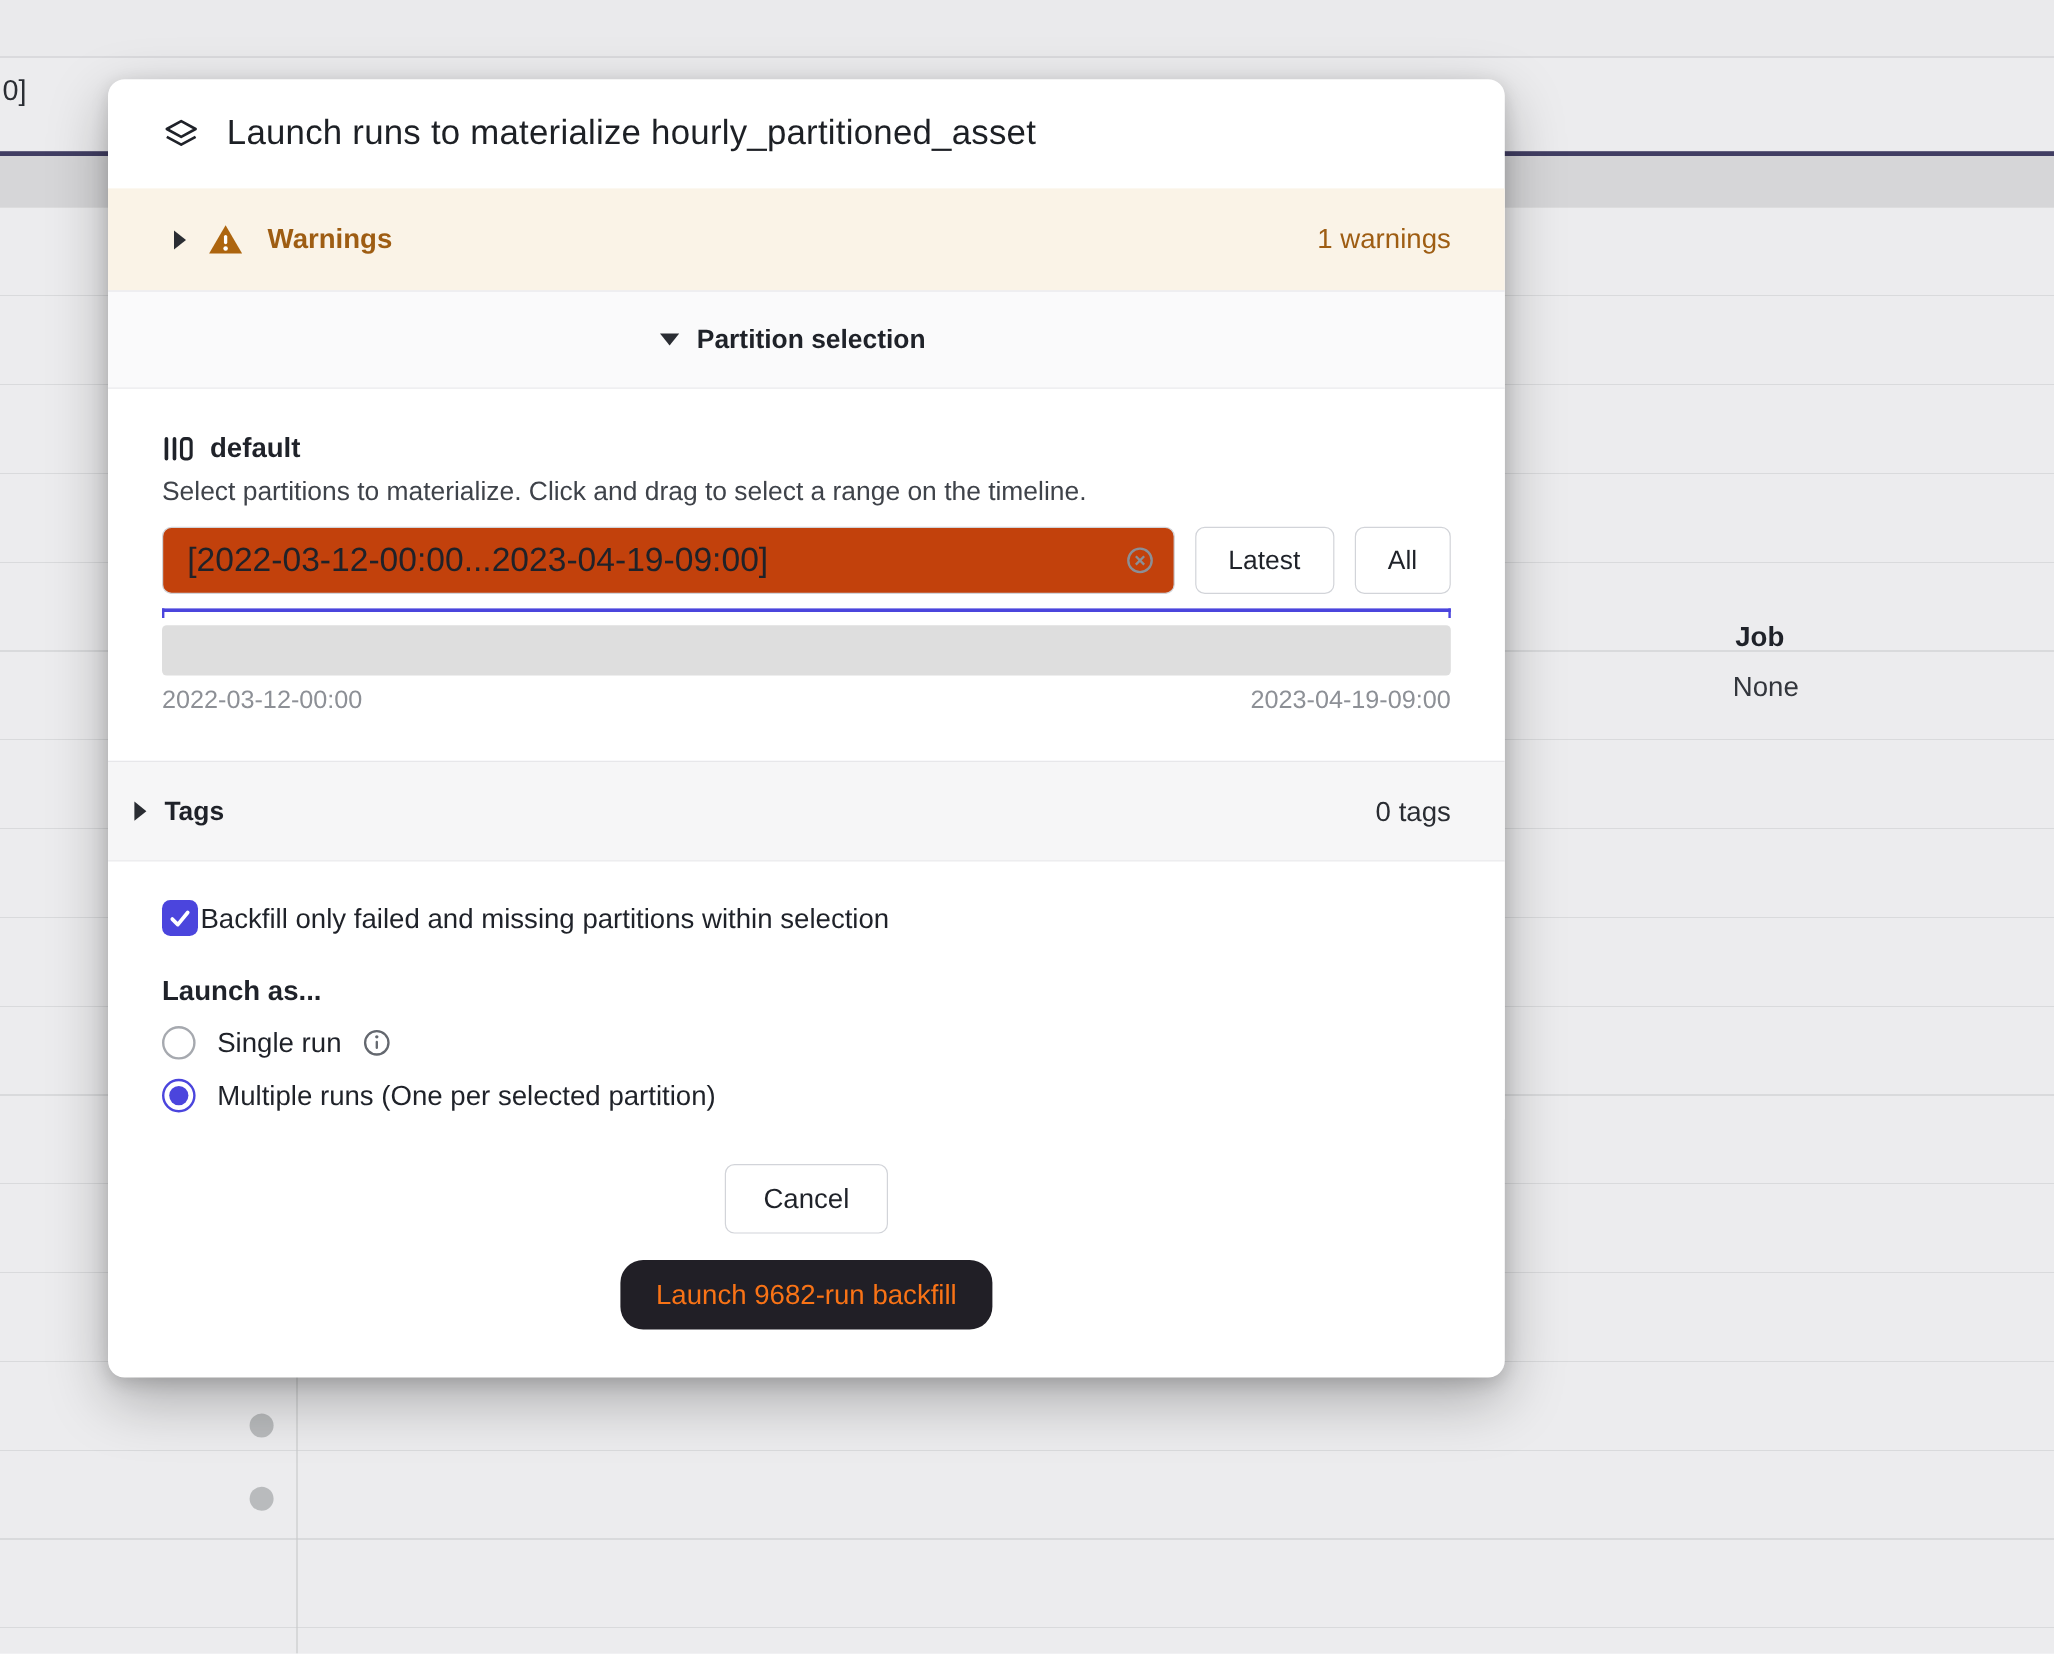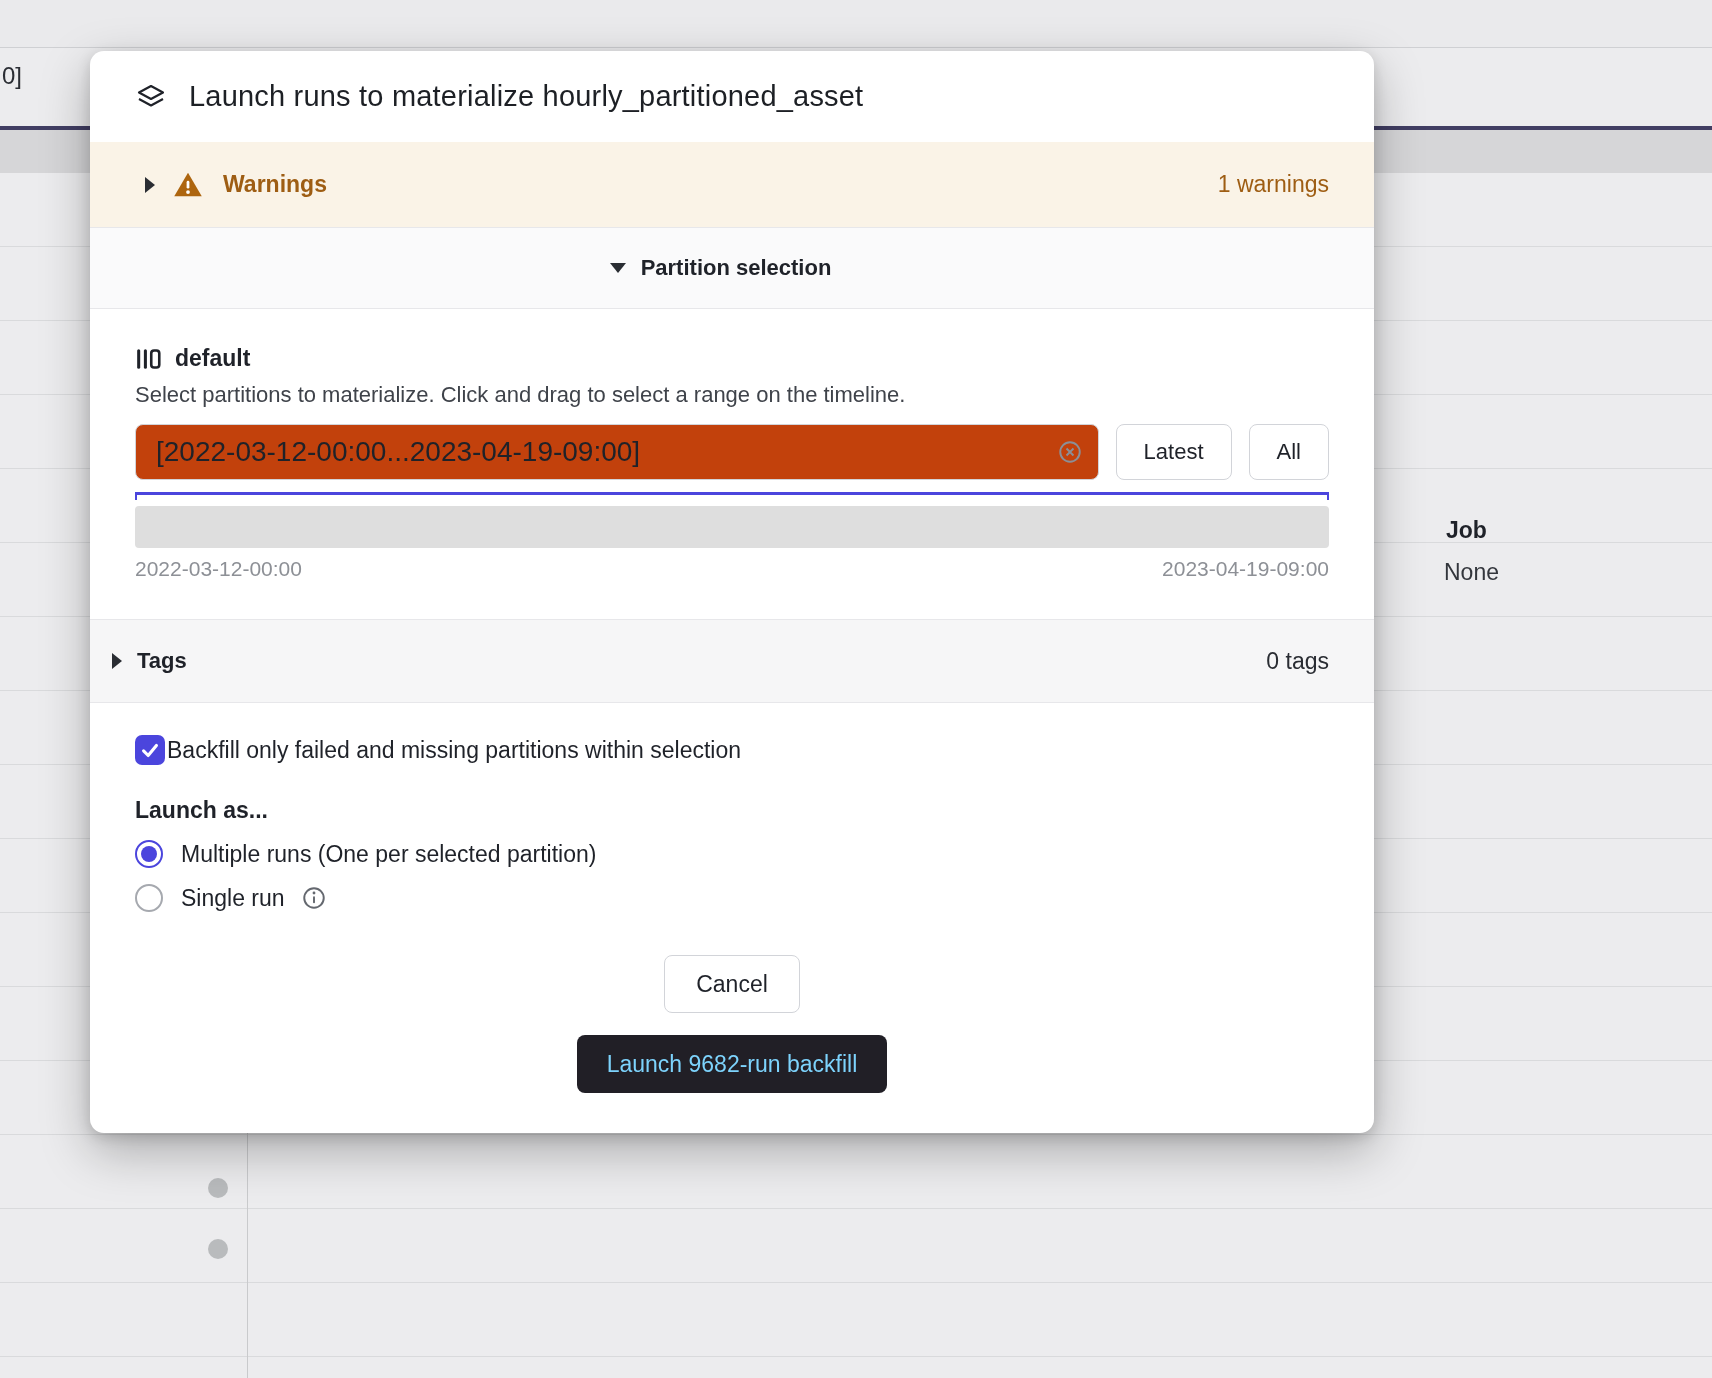--- a/index.html
+++ b/index.html
@@ -24,21 +24,21 @@
   }
   .bg-vline { position:absolute; left:247px; top:173px; bottom:0; width:1px; background:#c9cacc; }
   .bg-dot { position:absolute; width:20px; height:20px; border-radius:50%; background:#b9bbbd; left:208px; }
   .bg-dot.d1 { top:1178px; }
   .bg-dot.d2 { top:1239px; }
   .bg-job { position:absolute; left:1446px; top:517px; font-size:23px; font-weight:bold; color:#1f2229; }
   .bg-jobval { position:absolute; left:1444px; top:559px; font-size:23px; color:#33363c; }
 
   
   .modal {
-    position:absolute; left:90px; top:51px; width:1284px; height:1082px;
+    position:absolute; left:90px; top:66px; width:1164px; height:1082px;
     background:#ffffff; border-radius:14px;
     box-shadow:0 18px 50px rgba(0,0,0,0.28), 0 4px 14px rgba(0,0,0,0.15);
     overflow:hidden;
     display:flex; flex-direction:column;
   }
 
   .modal-header { display:flex; align-items:center; gap:22px; padding:29px 45px; }
   .modal-title { font-size:29px; font-weight:500; color:#1d2025; letter-spacing:0.2px; }
 
   .chev-right { width:0; height:0; border-top:8px solid transparent; border-bottom:8px solid transparent; border-left:10px solid #2a2d33; flex:none; }
@@ -108,23 +108,23 @@
   .radio.checked::after { content:""; width:16px; height:16px; border-radius:50%; background:var(--accent,#4b45dd); }
   .radio-label { font-size:23px; color:#1f2229; }
   .info-wrap { width:26px; height:26px; margin-left:-2px; }
 
   .modal-footer { margin-top:auto; display:flex; justify-content:flex-end; align-items:center; gap:22px; padding:24px 40px 40px;flex-direction:column; }
   .cancel-btn {
     height:58px; padding:0 31px; border:1px solid #d2d4d9; border-radius:8px; background:#fff;
     font-family:"Liberation Sans", sans-serif; font-size:23px; color:#1f2229; cursor:pointer;
   }
   .launch-btn {
-    height:58px; padding:1px 30px; border:none; border-radius:8px;
+    height:58px; padding:1px 30px; border:none; border-radius:19px;
     background:var(--dark-button-bg,#211f26);
-    font-family:"Liberation Sans", sans-serif; font-size:23px; color:#7dd3fc; cursor:pointer;
+    font-family:"Liberation Sans", sans-serif; font-size:23px; color:#f97316; cursor:pointer;
   }
 
   svg { display:block; }
 </style>
 </head>
 <body>
 
 <div class="bg">
   <div class="bg-topstrip"></div>
   <div class="bg-cliptext">0]</div>
@@ -217,35 +217,35 @@
         <svg width="22" height="22" viewBox="0 0 24 24">
           <polyline points="5 13 10 18 19 7" fill="none" stroke="#ffffff" stroke-width="3.4" stroke-linecap="round" stroke-linejoin="round"></polyline>
         </svg>
       </span>
       <span class="check-label">Backfill only failed and missing partitions within selection</span>
     </div>
 
     <div class="launch-as">Launch as...</div>
 
     <div class="radio-row">
-      <span class="radio checked"></span>
-      <span class="radio-label">Multiple runs (One per selected partition)</span>
-    </div>
-
-    <div class="radio-row">
       <span class="radio"></span>
       <span class="radio-label">Single run</span>
       <span class="info-wrap">
         <svg width="26" height="26" viewBox="0 0 24 24">
           <circle cx="12" cy="12" r="9" fill="none" stroke="#64686f" stroke-width="1.8"></circle>
           <rect x="11.1" y="10.4" width="1.8" height="6.4" rx="0.9" fill="#64686f"></rect>
           <circle cx="12" cy="7.4" r="1.3" fill="#64686f"></circle>
         </svg>
       </span>
     </div>
+
+    <div class="radio-row">
+      <span class="radio checked"></span>
+      <span class="radio-label">Multiple runs (One per selected partition)</span>
+    </div>
   </div>
 
   <div class="modal-footer">
     <button class="cancel-btn">Cancel</button>
     <button class="launch-btn">Launch 9682-run backfill</button>
   </div>
 
 </div>
 
 </body></html>

